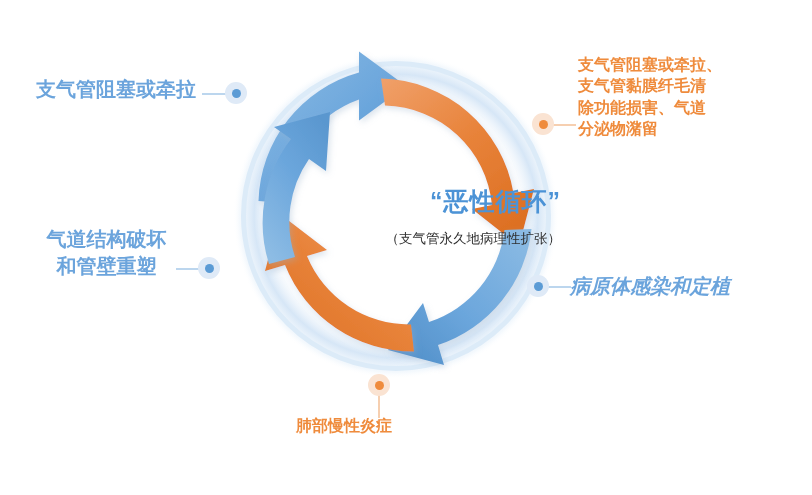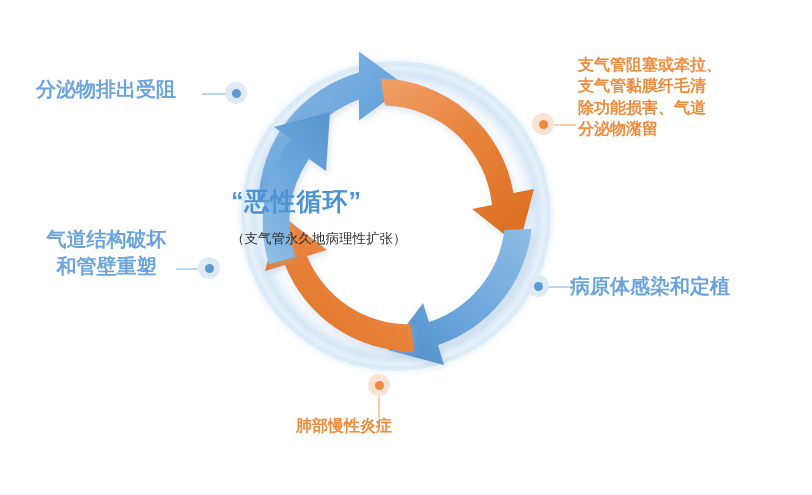--- a/index.html
+++ b/index.html
@@ -28,21 +28,21 @@
     height: 330px;
   }
   #ring-svg { display: block; width: 330px; height: 330px; }
 
   
   .center-text {
     position: absolute;
     left: 231px;
     top: 186px;
     width: 330px;
-    text-align: left;
+    text-align: right;
     pointer-events: none;
   }
   .center-title {
     font-size: 25px;
     font-weight: bold;
     color: #4c93d6;
     letter-spacing: 1px;
     line-height: 1.25;
     white-space: nowrap;
   }
@@ -61,21 +61,21 @@
     font-weight: bold;
     line-height: 1.33;
     white-space: pre-line;
   }
   .label.blue  { color: #6ba4dc; }
   .label.orange{ color: #ef8b3c; }
 
   .label-l1 { left: 36px;  top: 76px;  font-size: 20px; text-align: left; }
   .label-l2 { left: 24px;  top: 226px; font-size: 20px; text-align: center; width: 165px; }
   .label-r1 { left: 578px; top: 54px;  font-size: 16px; text-align: left; width: 224px; }
-  .label-r2 { left: 570px; top: 273px; font-size: 20px; text-align: left; }
+  .label-r2 { left: 570px; top: 273px; font-size: 20px; text-align: left; font-style: italic; }
   .label-b1 { left: 296px; top: 415px; font-size: 16px; text-align: center; }
 
   
   .dot {
     position: absolute;
     width: 22px; height: 22px;
     border-radius: 50%;
     display: flex; align-items: center; justify-content: center;
   }
   .dot::after {
@@ -227,21 +227,21 @@
 
   <div class="line orange-line line-tr"></div>
   <div class="dot orange dot-tr"></div>
 
   <div class="line line-br"></div>
   <div class="dot blue dot-br"></div>
 
   <div class="line orange-line line-b"></div>
   <div class="dot orange dot-b"></div>
 
-  <div class="label blue label-l1">分泌物排出受阻</div>
+  <div class="label blue label-l1">支气管阻塞或牵拉</div>
 
   <div class="label blue label-l2">气道结构破坏
 和管壁重塑</div>
 
   <div class="label orange label-r1">支气管阻塞或牵拉、
 支气管黏膜纤毛清
 除功能损害、气道
 分泌物潴留</div>
 
   <div class="label blue label-r2">病原体感染和定植</div>

